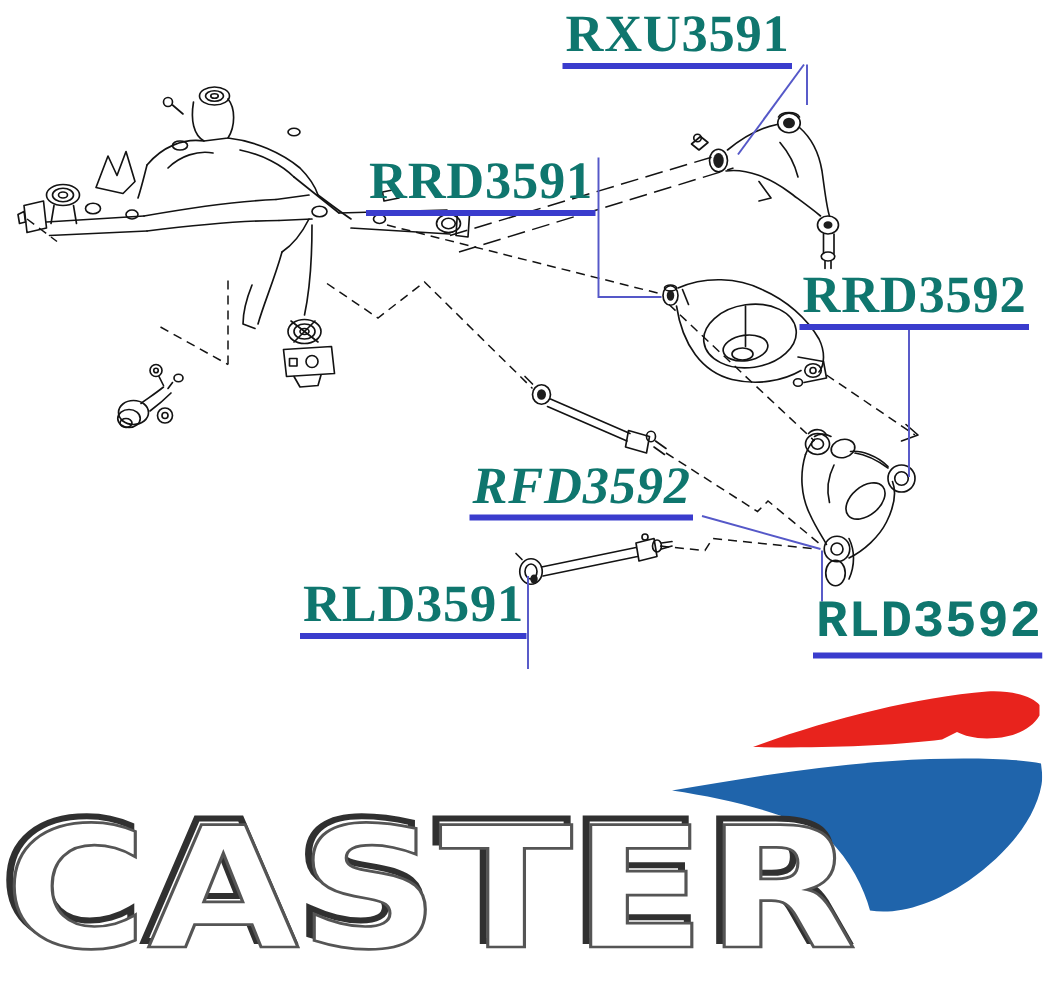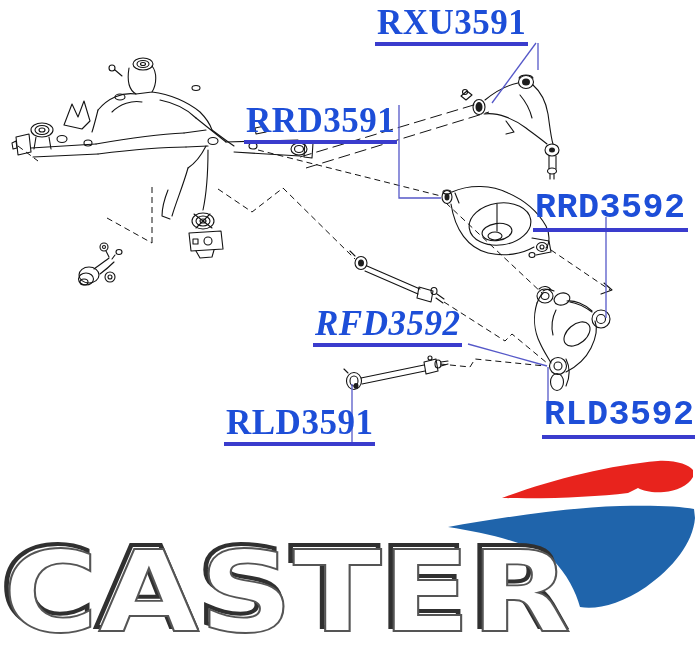--- a/index.html
+++ b/index.html
@@ -1,29 +1,29 @@
 <!DOCTYPE html>
 <html><head>
 <meta charset="utf-8">
 <style>
   html,body{margin:0;padding:0;background:#ffffff;}
   .stage{position:relative;width:695px;height:669px;background:#ffffff;overflow:hidden;
          font-family:"Liberation Serif","DejaVu Serif",serif;}
   svg{position:absolute;left:0;top:0;}
   #diagram-svg{width:695px;height:460px;}
   #logo-svg{top:455px;width:695px;height:214px;}
-  .part-label{position:absolute;color:#1d4ed8;font-weight:bold;font-size:35px;
+  .part-label{position:absolute;color:#0f766e;font-weight:bold;font-size:35px;
               line-height:33px;letter-spacing:0.5px;padding:0 2px 3px 2px;
               border-bottom:4px solid #3a3ccd;white-space:nowrap;cursor:pointer;
               font-family:"Liberation Serif","DejaVu Serif",serif;}
   #lbl-rxu3591{left:375px;top:6px;}
   #lbl-rrd3591{left:244px;top:64px;margin-top:40px;}
-  #lbl-rrd3592{left:533px;top:192px;font-family:Liberation Mono, monospace;}
+  #lbl-rrd3592{left:533px;top:180px;}
   #lbl-rfd3592{left:313px;top:307px;font-style:italic;}
-  #lbl-rld3591{left:200px;top:406px;margin-left:24px;}
+  #lbl-rld3591{left:200px;top:386px;}
   #lbl-rld3592{left:542px;top:399px;font-family:Liberation Mono, monospace;}
   .lineart{stroke:#131313;fill:none;stroke-width:1.1;stroke-linecap:round;stroke-linejoin:round;}
   .dk{fill:#1d1d1d;stroke:none;}
   .dashed{stroke:#131313;fill:none;stroke-width:1;stroke-dasharray:6 4;}
   .longdash{stroke:#131313;fill:none;stroke-width:1;stroke-dasharray:12 5;}
   .leader{stroke:#5558c8;fill:none;stroke-width:1.3;}
 </style>
 </head>
 <body>
 

